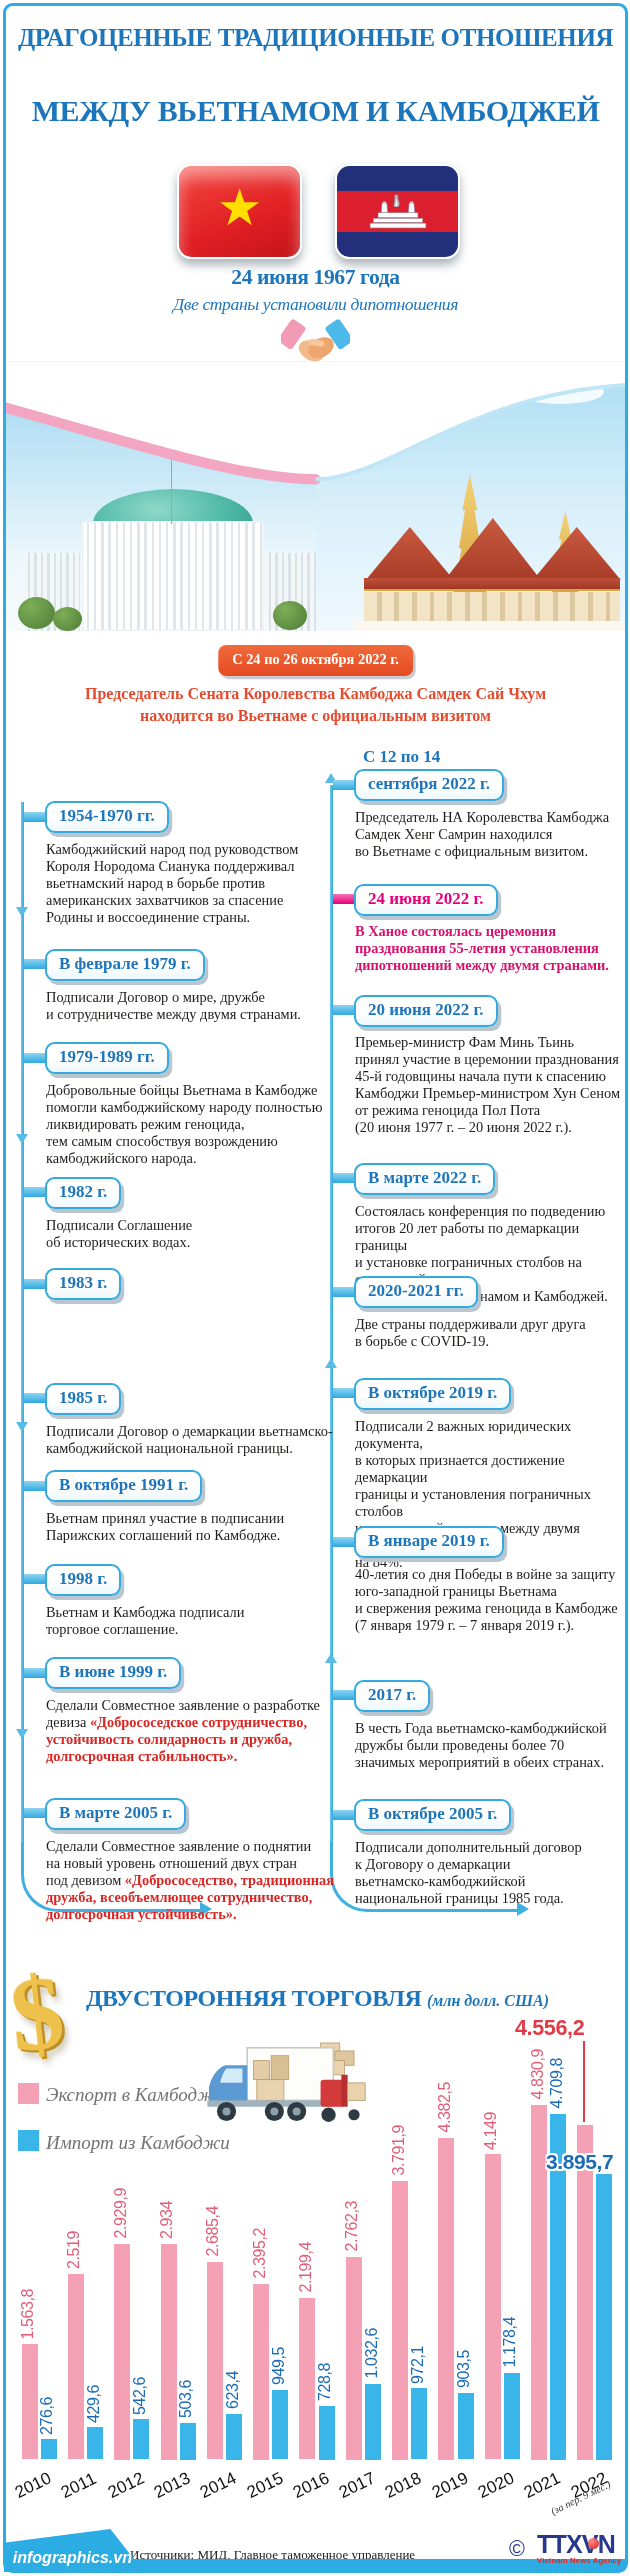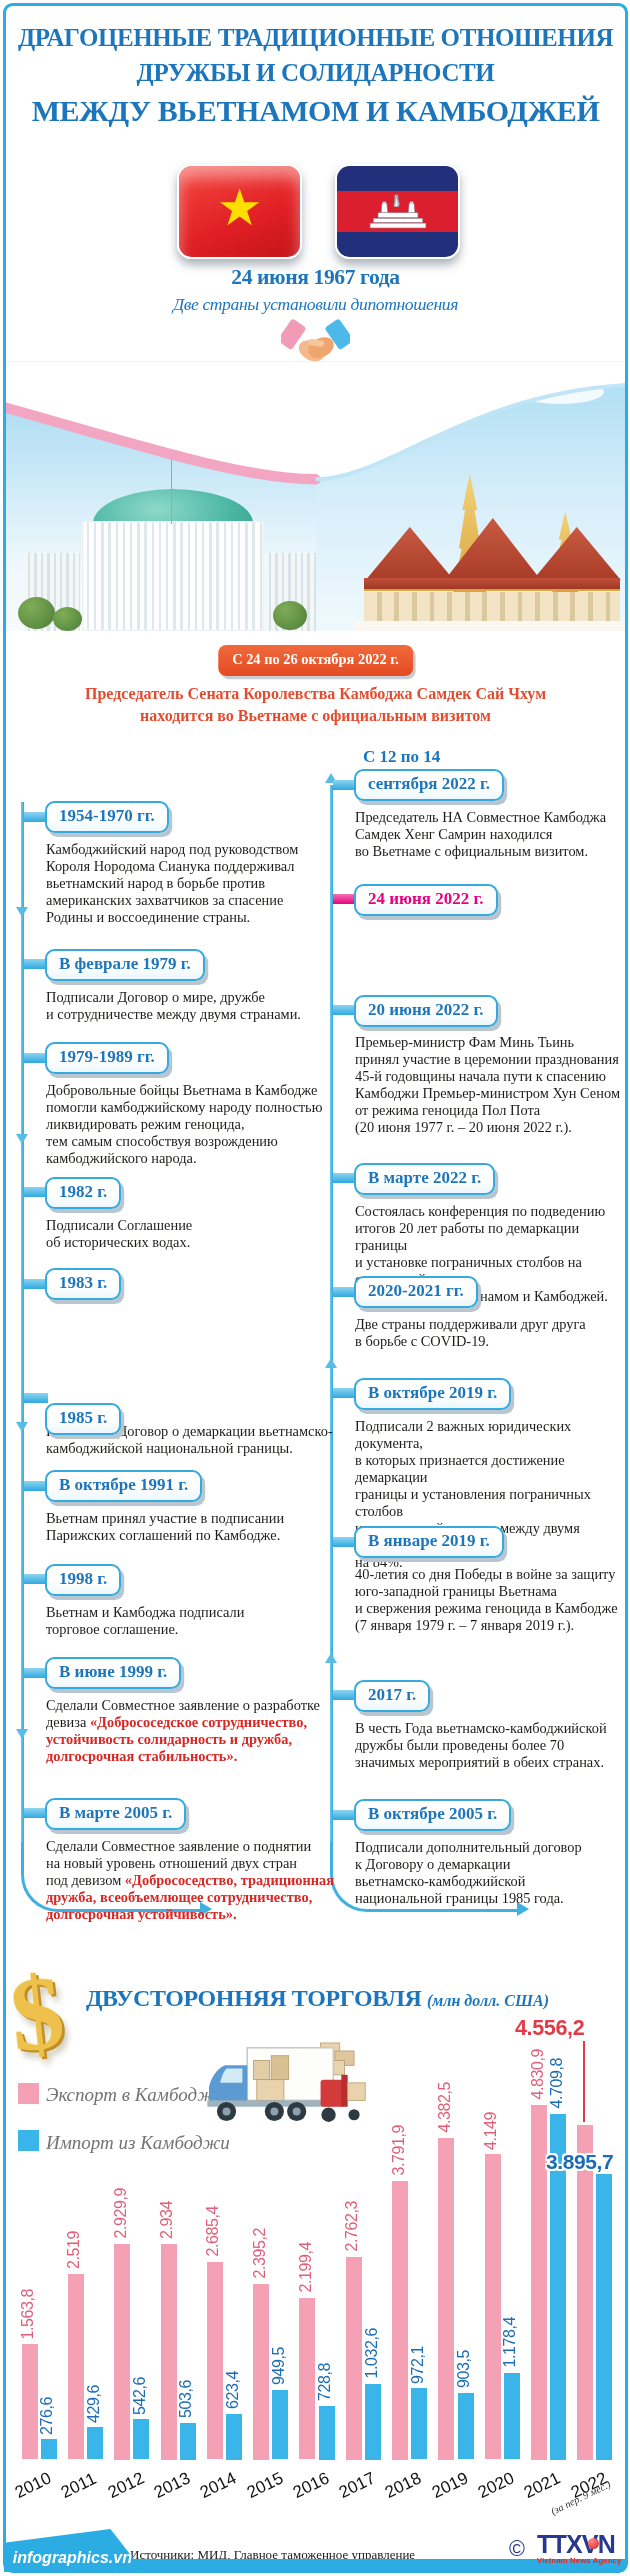--- a/index.html
+++ b/index.html
@@ -106,21 +106,20 @@
   #agency-dot{left:588px;top:2538px;width:11.2px;height:11.2px;border-radius:50%;background:radial-gradient(circle at 35% 30%,#ff8a8a,#d81f1f);}
   #agency-sub{left:537px;top:2556px;font-family:"Liberation Sans",sans-serif;font-weight:bold;font-size:7.6px;color:#d92b2b;letter-spacing:0.2px;}
 </style>
 </head>
 <body>
 
 <div id="page">
   <div id="frame"></div>
 
   <div class="title-line" id="title1">ДРАГОЦЕННЫЕ ТРАДИЦИОННЫЕ ОТНОШЕНИЯ</div>
-  <div class="title-line" id="title2">ДРУЖБЫ И СОЛИДАРНОСТИ</div>
   <div class="title-line" id="title3">МЕЖДУ ВЬЕТНАМОМ И КАМБОДЖЕЙ</div>
 
   <div class="flag" id="flag-vn">
       <div class="star">★</div>
     </div>
   <div class="flag" id="flag-kh">
     <div class="b" style="top:0"></div>
     <div class="r"></div>
     <div class="b bot"></div>
     <svg width="59" height="37" viewBox="0 0 74 46">
@@ -227,21 +226,21 @@
       </div>
       <div class="tl-stub" style="left: 24px; top: 444px;"></div>
       <div class="tl-badge" style="left: 45px; top: 434px;">1982 г.</div>
       <div class="tl-text" style="left: 46px; top: 474px;">
         <div><span>Подписали Соглашение</span></div>
         <div><span>об исторических водах.</span></div>
       </div>
       <div class="tl-stub" style="left: 24px; top: 536px;"></div>
       <div class="tl-badge" style="left: 45px; top: 525px;">1983 г.</div>
       <div class="tl-stub" style="left: 24px; top: 650px;"></div>
-      <div class="tl-badge" style="left: 45px; top: 640px; margin-top: 20px;">1985 г.</div>
+      <div class="tl-badge" style="left: 45px; top: 640px;">1985 г.</div>
       <div class="tl-text" style="left: 46px; top: 680px;">
         <div><span>Подписали Договор о демаркации вьетнамско-</span></div>
         <div><span>камбоджийской национальной границы.</span></div>
       </div>
       <div class="tl-stub" style="left: 24px; top: 738px;"></div>
       <div class="tl-badge" style="left: 45px; top: 727px;">В октябре 1991 г.</div>
       <div class="tl-text" style="left: 46px; top: 767px;">
         <div><span>Вьетнам принял участие в подписании</span></div>
         <div><span>Парижских соглашений по Камбодже.</span></div>
       </div>
@@ -265,26 +264,31 @@
         <div><span>Сделали Совместное заявление о поднятии</span></div>
         <div><span>на новый уровень отношений двух стран</span></div>
         <div><span>под девизом </span><span class="run-red">«Добрососедство, традиционная</span></div>
         <div><span class="run-red">дружба, всеобъемлющее сотрудничество,</span></div>
         <div><span class="run-red">долгосрочная устойчивость».</span></div>
       </div>
       <div class="tl-pre" style="left: 363px; top: 4px;">С 12 по 14</div>
       <div class="tl-stub" style="left: 333px; top: 37px;"></div>
       <div class="tl-badge" style="left: 354px; top: 26px;">сентября 2022 г.</div>
       <div class="tl-text" style="left: 355px; top: 66px;">
-        <div><span>Председатель НА Совместное Камбоджа</span></div>
+        <div><span>Председатель НА Королевства Камбоджа</span></div>
         <div><span>Самдек Хенг Самрин находился</span></div>
         <div><span>во Вьетнаме с официальным визитом.</span></div>
       </div>
       <div class="tl-stub pink" style="left: 333px; top: 151px;"></div>
       <div class="tl-badge pink" style="left: 354px; top: 141px;">24 июня 2022 г.</div>
+      <div class="tl-text" style="left: 355px; top: 180px;">
+        <div><span class="run-pink">В Ханое состоялась церемония</span></div>
+        <div><span class="run-pink">празднования 55-летия установления</span></div>
+        <div><span class="run-pink">дипотношений между двумя странами.</span></div>
+      </div>
       <div class="tl-stub" style="left: 333px; top: 262px;"></div>
       <div class="tl-badge" style="left: 354px; top: 252px;">20 июня 2022 г.</div>
       <div class="tl-text" style="left: 355px; top: 291px;">
         <div><span>Премьер-министр Фам Минь Тьинь</span></div>
         <div><span>принял участие в церемонии празднования</span></div>
         <div><span>45-й годовщины начала пути к спасению</span></div>
         <div><span>Камбоджи Премьер-министром Хун Сеном</span></div>
         <div><span>от режима геноцида Пол Пота</span></div>
         <div><span>(20 июня 1977 г. – 20 июня 2022 г.).</span></div>
       </div>

